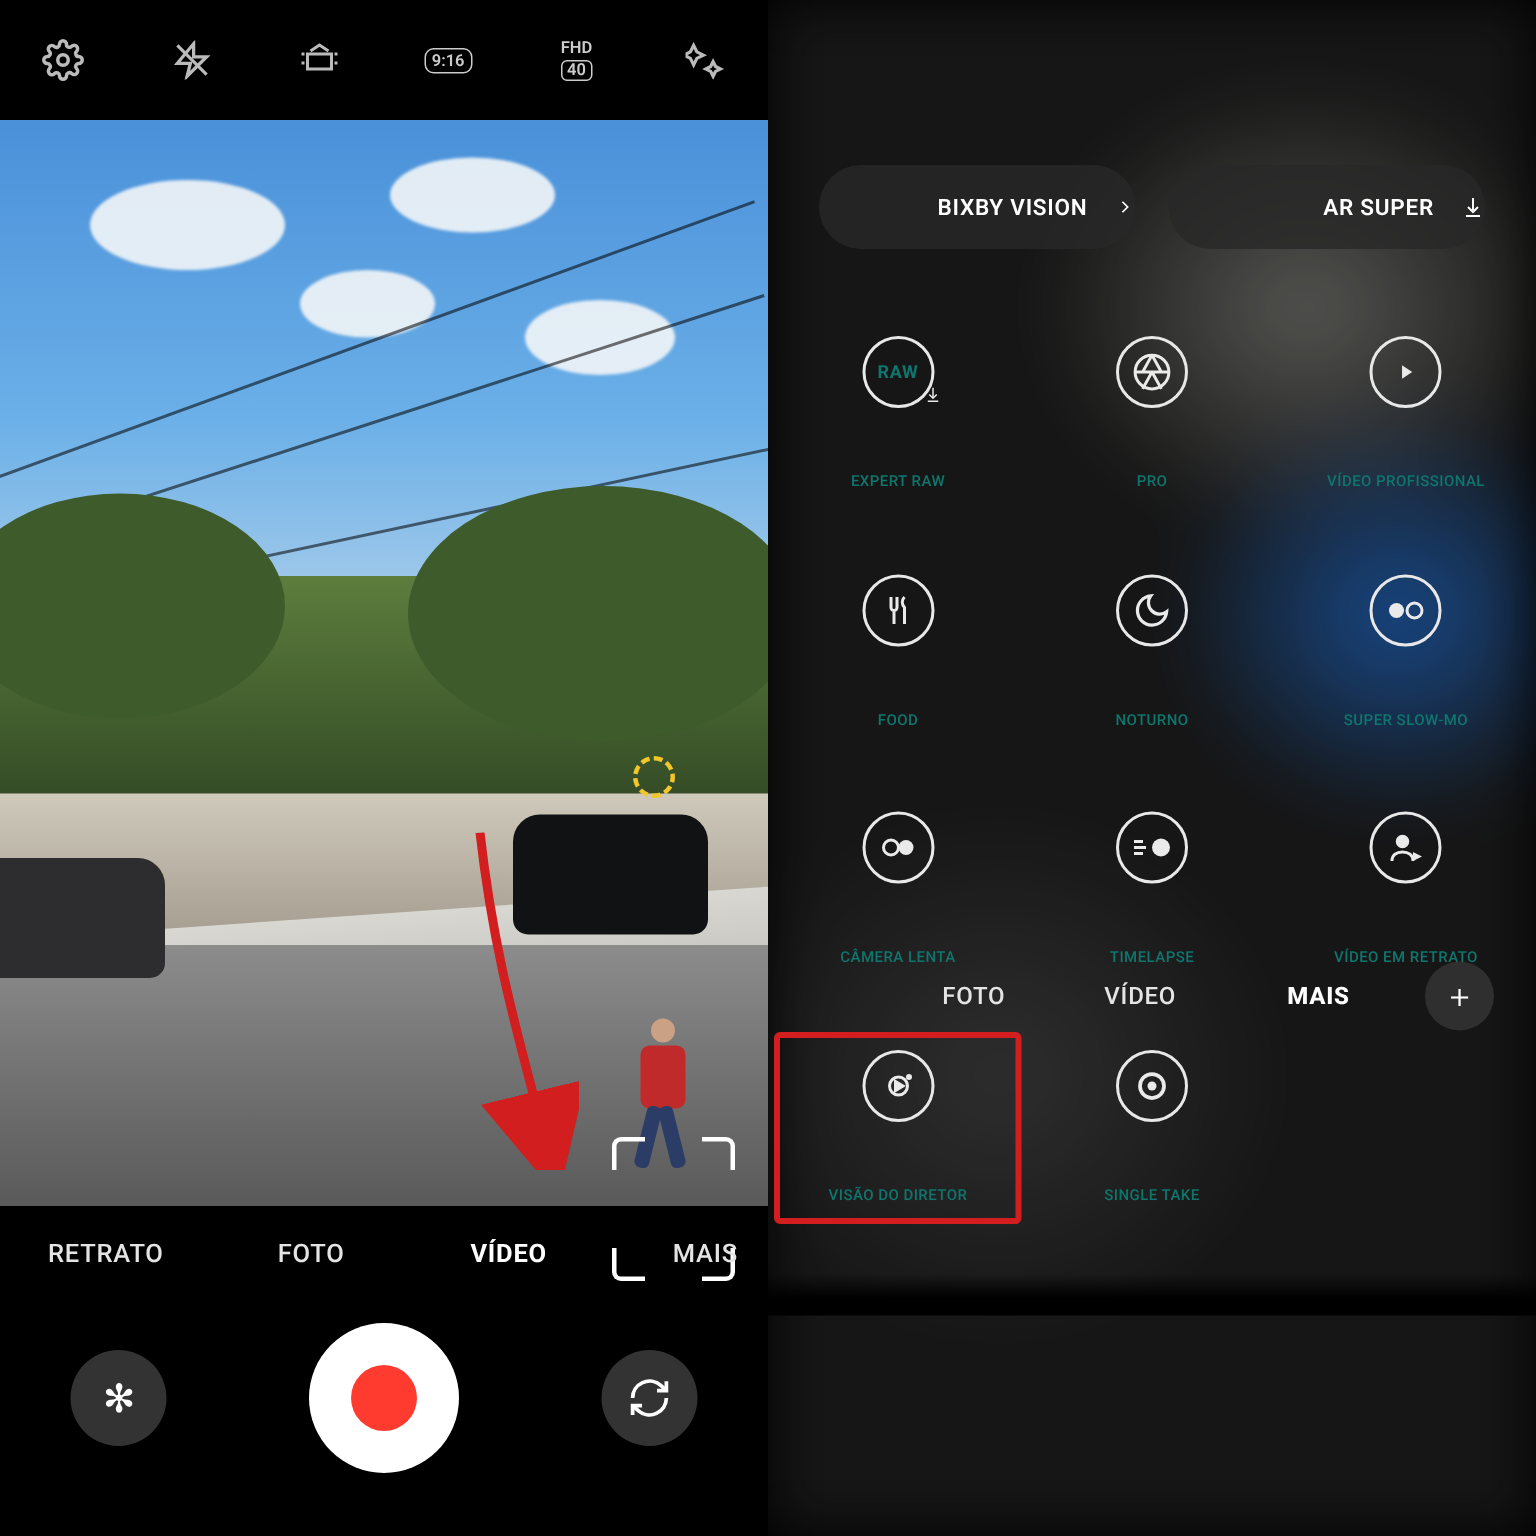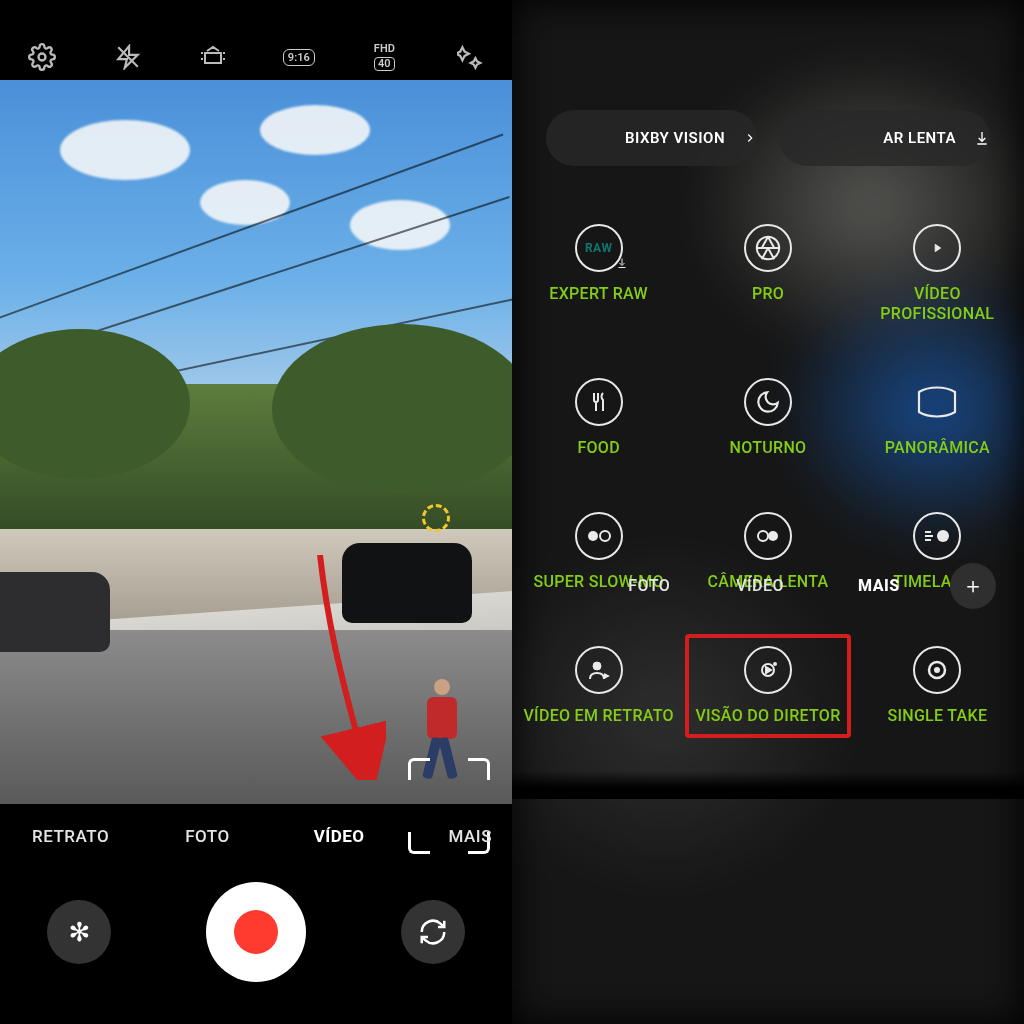--- a/index.html
+++ b/index.html
@@ -1,21 +1,21 @@
 <!DOCTYPE html>
 <html><head>
 <meta charset="utf-8">
 <style>
   * { margin:0; padding:0; box-sizing:border-box; font-family: -apple-system, "Segoe UI", Roboto, Arial, sans-serif; }
   body { width:1024px; height:1024px; background:#000; display:flex; overflow:hidden; }
   .panel { width:512px; height:1024px; position:relative; overflow:hidden; }
 
   
   .left  { background:#000; }
-  .topbar { position:absolute; top:17px; left:0; right:0; height:80px; display:flex; align-items:center; justify-content:space-between; padding:0 24px; background:#000; }
+  .topbar { position:absolute; top:0; left:0; right:0; height:80px; display:flex; align-items:center; justify-content:space-between; padding:0 24px; background:#000; }
   .topico { width:36px; height:36px; display:flex; align-items:center; justify-content:center; color:#ccc; position:relative; }
   .topico svg { stroke:#bbb; fill:none; stroke-width:2; }
   .ratio-badge { font-size:11px; font-weight:600; color:#ccc; border:1.5px solid #ccc; border-radius:6px; padding:2px 4px; line-height:1; }
   .fhd-badge { text-align:center; font-size:11px; color:#ccc; font-weight:600; line-height:1.1;}
   .fhd-badge .thirty { border:1.5px solid #ccc; border-radius:4px; padding:0 3px; display:inline-block; margin-top:1px;}
 
   .viewfinder { position:absolute; top:80px; left:0; right:0; bottom:220px; overflow:hidden;}
   
   .sky { position:absolute; top:0; left:0; right:0; height:46%;
          background:linear-gradient(180deg,#4a90d9 0%, #6bb0e8 60%, #a9cdea 100%); }
@@ -86,21 +86,21 @@
         background:rgba(40,40,40,.8); color:#fff; height:56px; border-radius:30px;
         font-size:15px; font-weight:600; letter-spacing:.5px;}
   .chip svg{stroke:#fff; fill:none; stroke-width:2;}
 
   .grid{display:grid; grid-template-columns:repeat(3,1fr); column-gap:8px; row-gap:34px;
         padding:48px 6px 0;}
   .cell{display:flex; flex-direction:column; align-items:center; gap:12px; padding:10px 4px;}
   .cell .ic{width:48px;height:48px;border:2.5px solid #e8e8e8;border-radius:50%;
             display:flex;align-items:center;justify-content:center;color:#0f766e;}
   .cell .ic.noborder{border:none;}
-  .cell .lbl{color:#84cc16; font-size:16px; font-weight:500; text-align:center; line-height:1.25; letter-spacing:.3px;}
+  .cell .lbl{color:#0f766e; font-size:10px; font-weight:500; text-align:center; line-height:1.25; letter-spacing:.3px;margin-top:32px;}
   .raw-txt{font-size:12px; font-weight:700; letter-spacing:.5px;}
   .hl{outline:4px solid #d21e1e; outline-offset:-2px; border-radius:2px;}
 
   .modes-right{position:absolute; bottom:168px; left:0; right:0; display:flex;
                align-items:center; justify-content:center; gap:42px; padding:0 24px;}
   .modes-right .mode{font-size:16px;}
   .modes-right .mode.sel{font-weight:800; background:transparent;}
   .plusbtn{position:absolute; right:28px; width:46px;height:46px;border-radius:50%;
            background:#2f2f2f;display:flex;align-items:center;justify-content:center;color:#fff;font-size:22px;}
 
@@ -215,21 +215,21 @@
   <div class="blurbg"></div>
 
   <div class="chips">
     <div class="chip">
       <span>BIXBY VISION</span>
       <svg width="14" height="14" viewBox="0 0 24 24">
           <polyline points="9 18 15 12 9 6"></polyline>
         </svg>
     </div>
     <div class="chip">
-      <span>AR LENTA</span>
+      <span>AR SUPER</span>
       <svg width="16" height="16" viewBox="0 0 24 24">
           <path d="M12 3v12M7 12l5 5 5-5M5 21h14"></path>
         </svg>
     </div>
   </div>
 
   <div class="grid">
     <div class="cell">
       <div class="ic">
           <span class="raw-txt">RAW</span>
@@ -266,28 +266,20 @@
       </div>
       <div class="lbl">FOOD</div>
     </div>
     <div class="cell">
       <div class="ic">
         <svg width="26" height="26" viewBox="0 0 24 24" stroke="#eaeaea" fill="none" stroke-width="2">
             <path d="M21 12.8A9 9 0 1 1 11.2 3a7 7 0 0 0 9.8 9.8z"></path>
           </svg>
       </div>
       <div class="lbl">NOTURNO</div>
-    </div>
-    <div class="cell">
-      <div class="ic noborder">
-        <svg width="44" height="32" viewBox="0 0 44 32" stroke="#eaeaea" fill="none" stroke-width="2.2">
-            <path d="M4 6 C 14 0, 30 0, 40 6 L40 26 C 30 32, 14 32, 4 26 Z"></path>
-          </svg>
-      </div>
-      <div class="lbl">PANORÂMICA</div>
     </div>
 
     <div class="cell">
       <div class="ic">
         <svg width="26" height="16" viewBox="0 0 26 16" stroke="none" fill="#eaeaea">
             <circle cx="7" cy="8" r="5"></circle>
             <circle cx="19" cy="8" r="5" fill="none" stroke="#eaeaea" stroke-width="2"></circle>
           </svg>
       </div>
       <div class="lbl">SUPER SLOW-MO</div>

